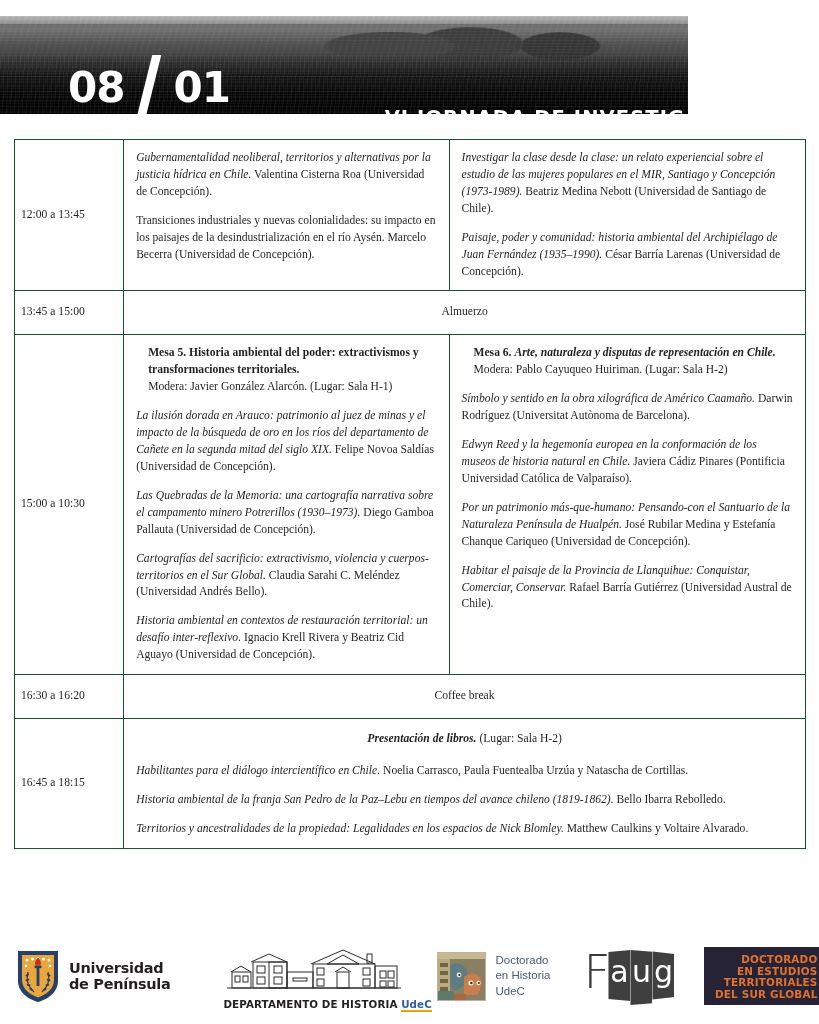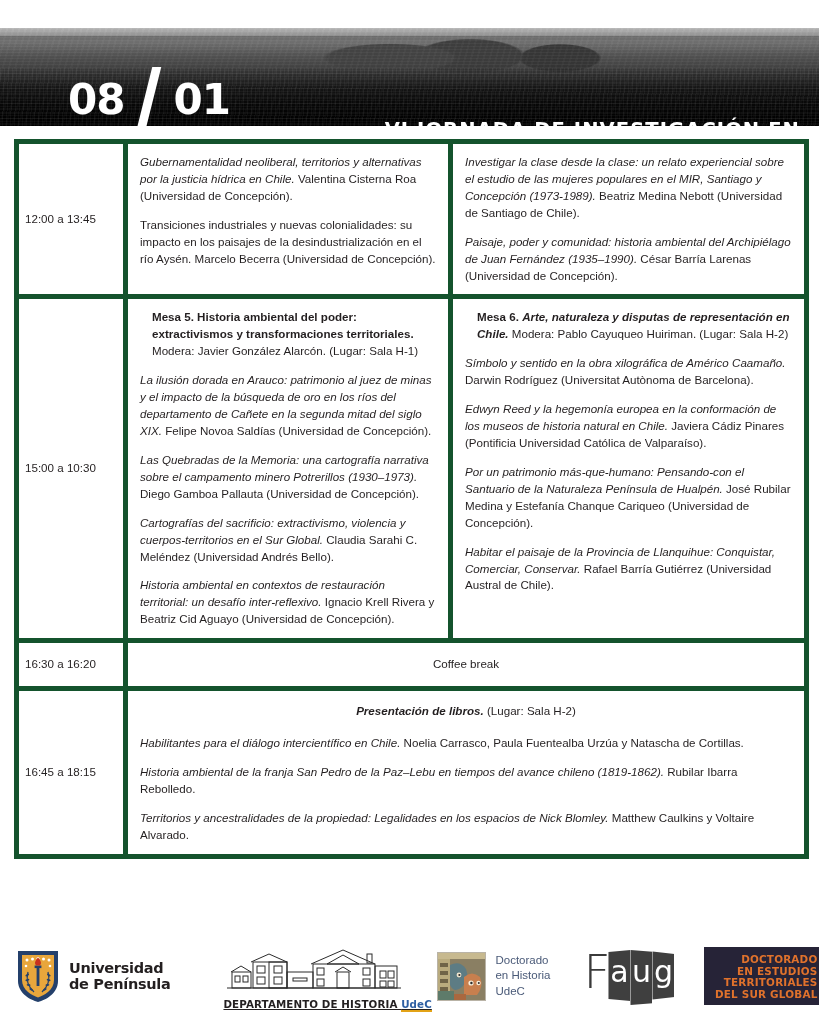--- a/index.html
+++ b/index.html
@@ -14,22 +14,22 @@
     position: relative;
     font-family: "Liberation Sans", sans-serif;
     color: #231f20;
     overflow: hidden;
   }
 
   
   .banner {
     position: absolute;
     left: 0;
-    top: 28px;
-    width: 819px;
+    top: 16px;
+    width: 688px;
     height: 98px;
     overflow: hidden;
     background: #14532d;
   }
   .banner-photo {
     position: absolute;
     inset: 0;
     background:
       
       linear-gradient(to bottom, rgba(0,0,0,0.05) 0%, rgba(0,0,0,0.12) 38%, rgba(0,0,0,0.55) 62%, rgba(0,0,0,0.82) 88%, rgba(0,0,0,0.9) 100%),
@@ -108,26 +108,27 @@
   
   .schedule {
     position: absolute;
     left: 14px;
     top: 139px;
     width: 792px;
     border-collapse: collapse;
     table-layout: fixed;
   }
   .schedule td {
-    border: 5px solid #14532d;
+    border: 1px solid #14532d;
     vertical-align: middle;
     padding: 10px 12px;
     font-size: 11.6px;
     line-height: 1.46;
     color: #231f20;
+    font-family: Liberation Serif, serif;
   }
   .col-time { width: 109px; }
   .col-a    { width: 325px; }
   .col-b    { width: 356px; }
 
   td.time-cell {
     text-align: left;
     padding-left: 6px;
     font-size: 11.6px;
     white-space: nowrap;
@@ -182,21 +183,20 @@
   
   .logo-depto { margin-left: 53px; width: 180px; }
   .depto-words {
     margin-top: 2px;
     font-family: "DejaVu Sans", sans-serif;
     font-weight: bold;
     font-size: 10.3px;
     letter-spacing: 0.1px;
     color: #231f20;
     white-space: nowrap;
-    text-decoration: underline;
   }
   .udec-blue {
     color: #2e5fa3;
     border-bottom: 2.5px solid #e3a317;
     padding-bottom: 0px;
   }
 
   
   .logo-dochist { margin-left: 34px; display: flex; align-items: center; }
   .dochist-art {
@@ -301,20 +301,24 @@
       <td class="body-cell">
         <p class="entry">
           <span class="ital">Investigar la clase desde la clase: un relato experiencial sobre el estudio de las mujeres populares en el MIR, Santiago y Concepción (1973-1989).</span><span> Beatriz Medina Nebott (Universidad de Santiago de Chile).</span>
         </p>
         <p class="entry">
           <span class="ital">Paisaje, poder y comunidad: historia ambiental del Archipiélago de Juan Fernández (1935–1990).</span><span> César Barría Larenas (Universidad de Concepción).</span>
         </p>
       </td>
     </tr>
 
+    <tr>
+      <td class="time-cell">13:45 a 15:00</td>
+      <td class="break-cell" colspan="2">Almuerzo</td>
+    </tr>
 
     <tr>
       <td class="time-cell">15:00 a 10:30</td>
       <td class="body-cell">
         <p class="mesa-head">
           <span class="bold">Mesa 5. Historia ambiental del poder: extractivismos y transformaciones territoriales.</span><br>
           <span>Modera: Javier González Alarcón. (Lugar: Sala H-1)</span>
         </p>
         <p class="entry">
           <span class="ital">La ilusión dorada en Arauco: patrimonio al juez de minas y el impacto de la búsqueda de oro en los ríos del departamento de Cañete en la segunda mitad del siglo XIX.</span><span> Felipe Novoa Saldías (Universidad de Concepción).</span>
@@ -356,21 +360,21 @@
     <tr>
       <td class="time-cell">16:45 a 18:15</td>
       <td class="body-cell" colspan="2">
         <p class="books-head">
           <span class="bold-ital">Presentación de libros.</span><span> (Lugar: Sala H-2)</span>
         </p>
         <p class="entry">
           <span class="ital">Habilitantes para el diálogo intercientífico en Chile.</span><span> Noelia Carrasco, Paula Fuentealba Urzúa y Natascha de Cortillas.</span>
         </p>
         <p class="entry">
-          <span class="ital">Historia ambiental de la franja San Pedro de la Paz–Lebu en tiempos del avance chileno (1819-1862).</span><span> Rubilar Ibarra Rebolledo.</span>
+          <span class="ital">Historia ambiental de la franja San Pedro de la Paz–Lebu en tiempos del avance chileno (1819-1862).</span><span> Bello Ibarra Rebolledo.</span>
         </p>
         <p class="entry">
           <span class="ital">Territorios y ancestralidades de la propiedad: Legalidades en los espacios de Nick Blomley.</span><span> Matthew Caulkins y Voltaire Alvarado.</span>
         </p>
       </td>
     </tr>
 
   </tbody>
 </table>
 

